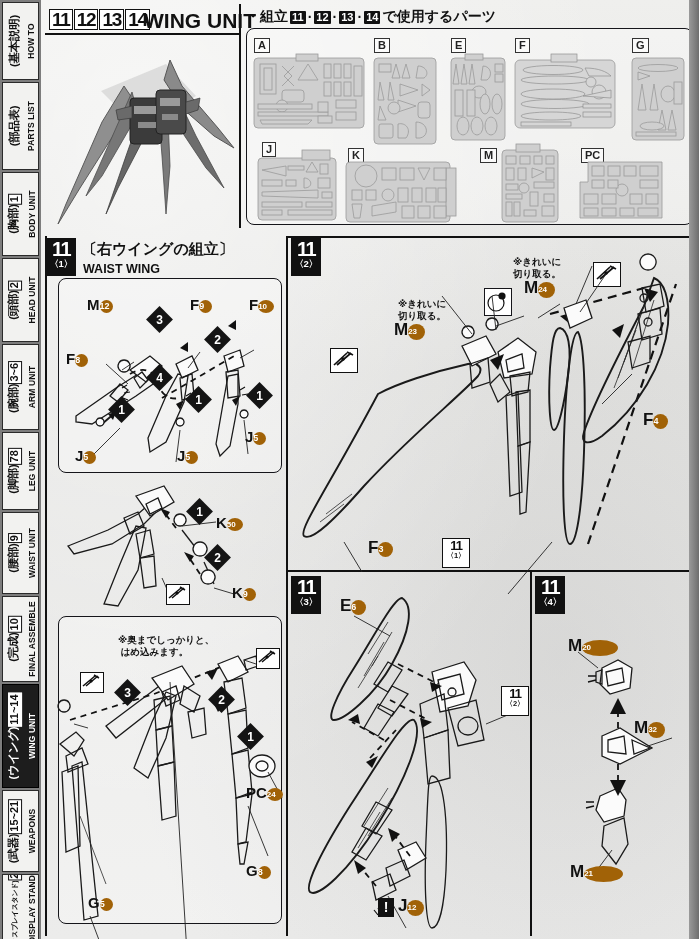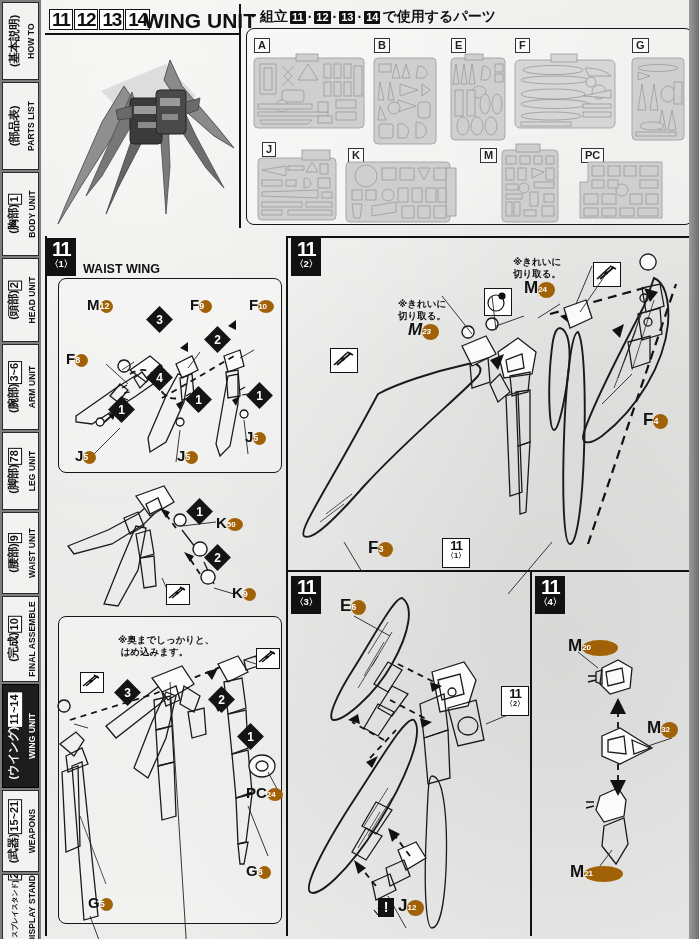--- a/index.html
+++ b/index.html
@@ -438,20 +438,21 @@
         <rect x="42" y="48" width="14" height="8"></rect>
           <rect x="60" y="48" width="20" height="8"></rect>
       </g>
     </svg>
   </div>
 
   <div class="stepbadge" style="left:46px;top:238px;width:30px;height:38px;">
     <span class="big">11</span>
     <span class="sub">〈1〉</span>
   </div>
+  <div class="px" style="left:82px;top:240px;font-size:15px;font-weight:bold;color:#111;">〔右ウイングの組立〕</div>
   <div class="px subtitle" style="left:83px;top:262px;">WAIST WING</div>
   <div class="px" style="left:45px;top:236px;width:2px;height:700px;background:#111;"></div>
   <div class="px" style="left:286px;top:236px;width:2px;height:700px;background:#111;"></div>
 
   <div class="panel round" style="left:58px;top:278px;width:224px;height:195px;"></div>
 
   <div class="px" style="left:58px;top:278px;">
     <svg width="224" height="195" viewBox="0 0 224 195">
 
       <path class="st" d="M18 138 L58 110 L80 96 L94 92 L98 104 L78 118 L34 146 L18 144 Z"></path>
@@ -654,21 +655,21 @@
 
   <div class="stepbadge" style="left:291px;top:238px;width:30px;height:38px;">
     <span class="big">11</span>
     <span class="sub">〈2〉</span>
   </div>
   <div class="px" style="left:288px;top:236px;width:411px;height:2px;background:#111;"></div>
   <div class="px" style="left:288px;top:570px;width:411px;height:2px;background:#111;"></div>
 
   <div class="px jp-note" style="left:398px;top:298px;text-align:center;white-space:pre;">※きれいに
 切り取る。</div>
-  <div class="px partlbl" style="left:408px;top:320px;font-size:17px;font-style:italic;">M<span class="circ wide" style="width:17px;height:16px;line-height:16px;border-radius:50%;">23</span></div>
+  <div class="px partlbl" style="left:394px;top:320px;font-size:17px;">M<span class="circ wide" style="width:17px;height:16px;line-height:16px;border-radius:50%;">23</span></div>
 
   <div class="px jp-note" style="left:513px;top:256px;text-align:center;white-space:pre;">※きれいに
 切り取る。</div>
   <div class="px partlbl" style="left:524px;top:278px;font-size:17px;">M<span class="circ wide" style="width:17px;height:16px;line-height:16px;border-radius:50%;">24</span></div>
 
   <div class="px panel thin" style="left:484px;top:288px;width:28px;height:28px;background:#fff;border-width:1.5px;border-radius:0;">
     <svg width="26" height="26" viewBox="0 0 26 26" style="left:0;top:0;">
       <circle cx="11" cy="14" r="8" fill="none" stroke="#111" stroke-width="1.2"></circle>
       <circle cx="17" cy="7" r="3.6" fill="#111"></circle>
     </svg>
@@ -843,17 +844,17 @@
       <path class="dash2" d="M78 124 L78 146"></path>
       <polygon points="78,156 70,140 86,140" fill="#111"></polygon>
 
       <path class="lead" d="M58 28 L38 12"></path>
       <path class="lead" d="M108 106 L132 98"></path>
       <path class="lead" d="M72 210 L54 234"></path>
     </svg>
   </div>
 
   <div class="px partlbl" style="left:568px;top:636px;font-size:17px;">M<span class="circ wide" style="width:36px;height:16px;line-height:16px;border-radius:50%;">20</span></div>
-  <div class="px partlbl" style="left:634px;top:718px;font-size:17px;margin-left:13px;">M<span class="circ wide" style="width:17px;height:16px;line-height:16px;border-radius:50%;">32</span></div>
+  <div class="px partlbl" style="left:634px;top:718px;font-size:17px;">M<span class="circ wide" style="width:17px;height:16px;line-height:16px;border-radius:50%;">32</span></div>
   <div class="px partlbl" style="left:570px;top:862px;font-size:17px;">M<span class="circ wide" style="width:39px;height:16px;line-height:16px;border-radius:50%;">21</span></div>
 
   <div class="px" style="left:689px;top:0;width:10px;height:939px;background:linear-gradient(90deg,#9a9a9a,#6e6e6e);"></div>
 </div>
 
 </body></html>

